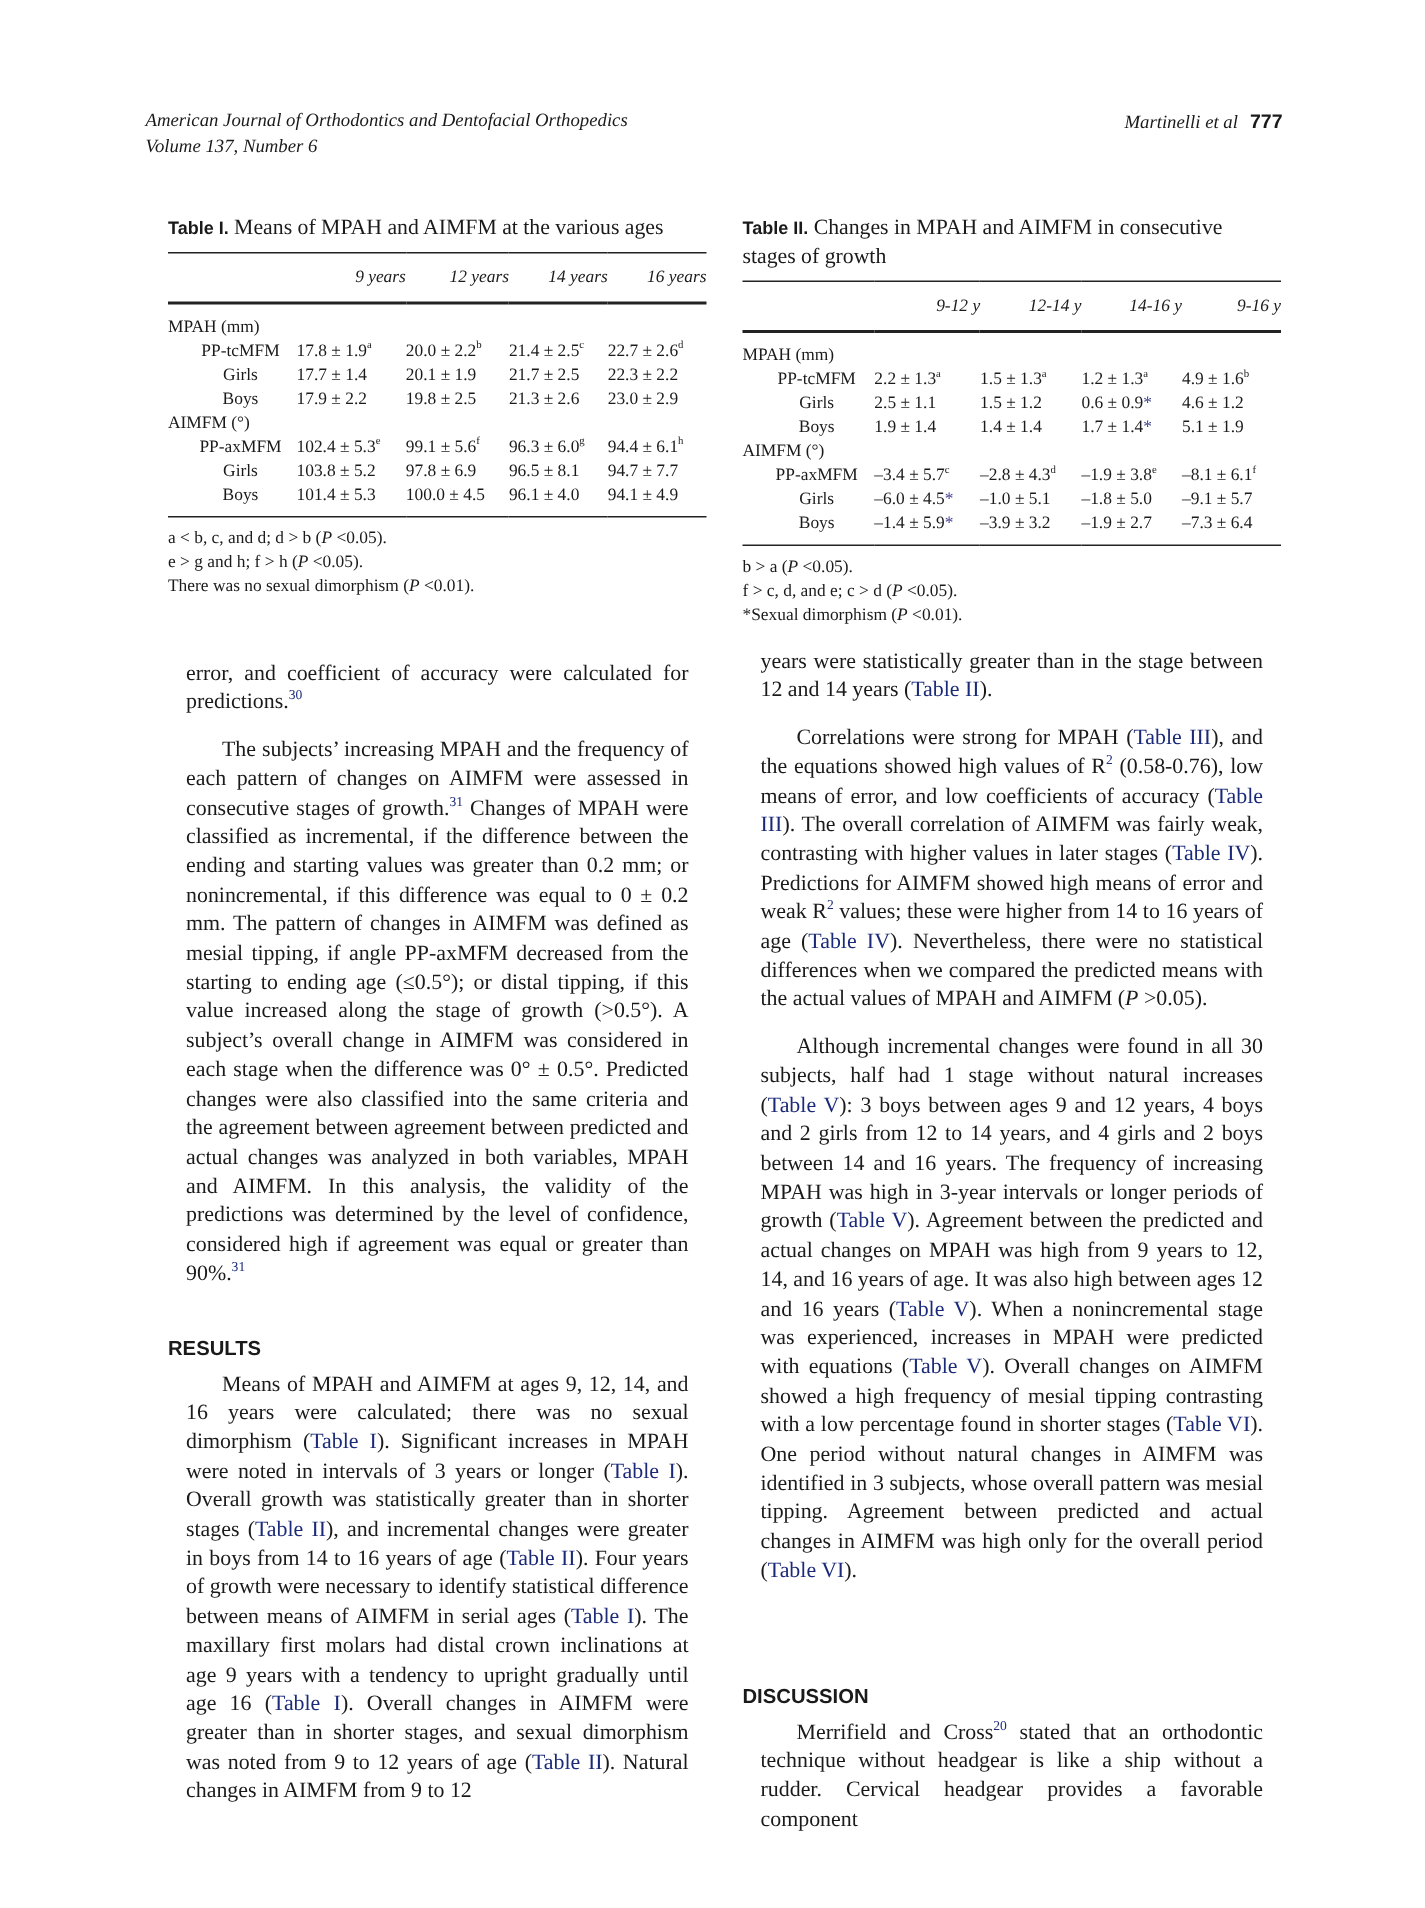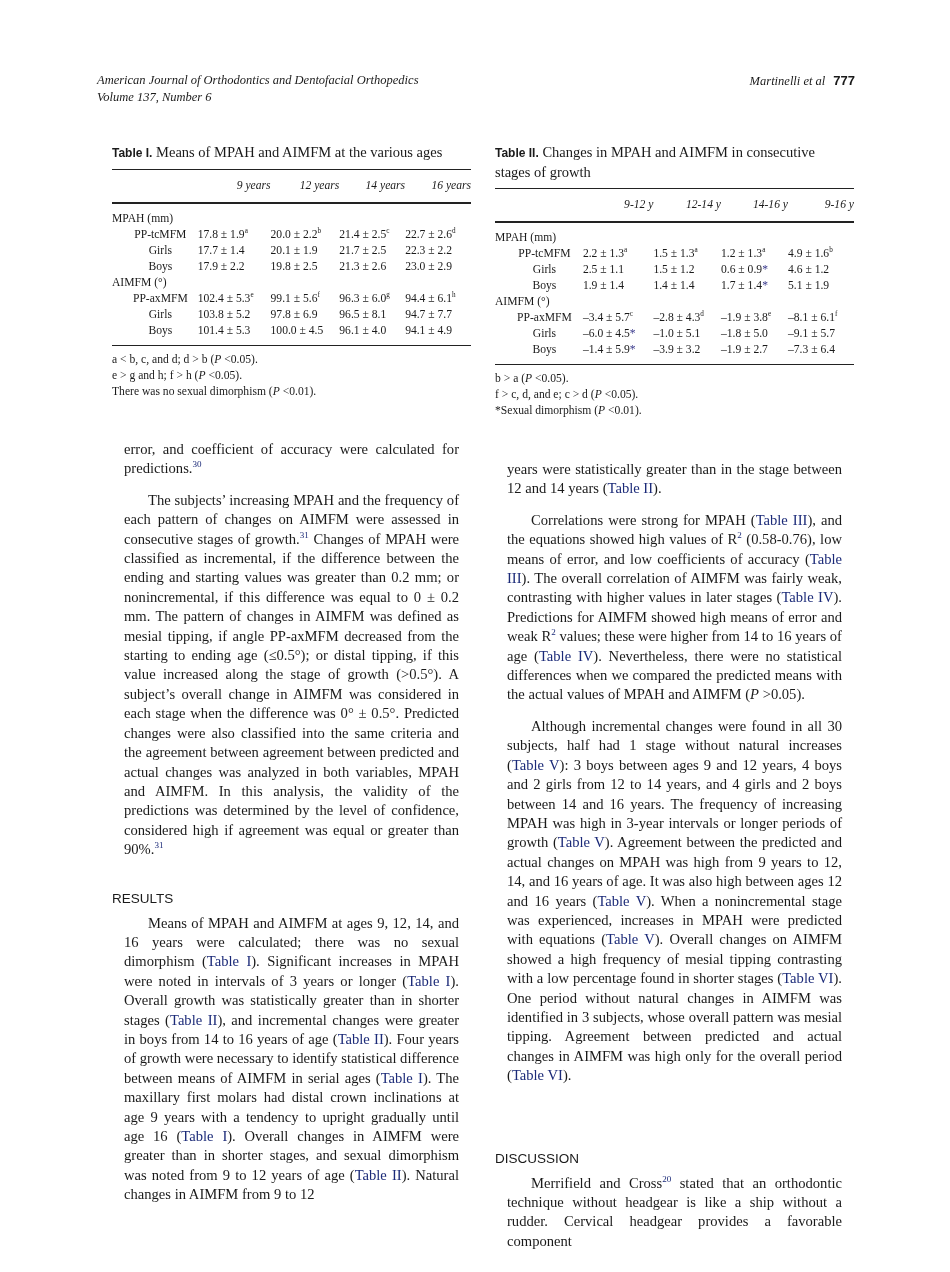--- a/index.html
+++ b/index.html
@@ -24,21 +24,21 @@
   tbody tr:last-child td { padding-bottom: 6px; border-bottom: 1.5px solid #222; }
   td.indent { padding-left: 11px; text-align: center; }
   td.group { padding-left: 0; }
   sup { font-size: 0.62em; line-height: 0; vertical-align: super; }
   .star { color: #3a3a8c; }
   .notes { font-size: 11.6px; line-height: 16px; margin-top: 6px; }
   .notes div { margin: 0; }
   p.body { font-size: 14.6px; line-height: 19.4px; margin: 12px; text-align: justify; }
   p.body.ind { text-indent: 24px; }
   .link { color: #1b2a78; }
-  .heading { font-family: "Liberation Sans", sans-serif; font-weight: normal; font-size: 13.5px;
+  .heading { font-family: "Liberation Sans", sans-serif; font-weight: bold; font-size: 13.5px;
              margin: 0; }
 </style>
 </head>
 <body>
 
 <div class="running-head">
   <div>American Journal of Orthodontics and Dentofacial Orthopedics</div>
   <div>Volume 137, Number 6</div>
   <div class="right">
     <span>Martinelli et al</span><span class="page-num">777</span>
@@ -191,19 +191,19 @@
     </div>
 </div>
 
 <div class="col left" style="top:428px;">
   <p class="body">error, and coefficient of accuracy were calculated for predictions.<sup class="link">30</sup></p>
   <p class="body ind">The subjects’ increasing MPAH and the frequency of each pattern of changes on AIMFM were assessed in consecutive stages of growth.<sup class="link">31</sup> Changes of MPAH were classified as incremental, if the difference between the ending and starting values was greater than 0.2 mm; or nonincremental, if this difference was equal to 0 ± 0.2 mm. The pattern of changes in AIMFM was defined as mesial tipping, if angle PP-axMFM decreased from the starting to ending age (≤0.5°); or distal tipping, if this value increased along the stage of growth (&gt;0.5°). A subject’s overall change in AIMFM was considered in each stage when the difference was 0° ± 0.5°. Predicted changes were also classified into the same criteria and the agreement between agreement between predicted and actual changes was analyzed in both variables, MPAH and AIMFM. In this analysis, the validity of the predictions was determined by the level of confidence, considered high if agreement was equal or greater than 90%.<sup class="link">31</sup></p>
   <h3 class="heading" style="margin-top:31px;">RESULTS</h3>
   <p class="body ind" style="margin-top:8px;">Means of MPAH and AIMFM at ages 9, 12, 14, and 16 years were calculated; there was no sexual dimorphism (<span class="link">Table I</span>). Significant increases in MPAH were noted in intervals of 3 years or longer (<span class="link">Table I</span>). Overall growth was statistically greater than in shorter stages (<span class="link">Table II</span>), and incremental changes were greater in boys from 14 to 16 years of age (<span class="link">Table II</span>). Four years of growth were necessary to identify statistical difference between means of AIMFM in serial ages (<span class="link">Table I</span>). The maxillary first molars had distal crown inclinations at age 9 years with a tendency to upright gradually until age 16 (<span class="link">Table I</span>). Overall changes in AIMFM were greater than in shorter stages, and sexual dimorphism was noted from 9 to 12 years of age (<span class="link">Table II</span>). Natural changes in AIMFM from 9 to 12</p>
 </div>
 
-<div class="col right" style="top:448px;">
+<div class="col right" style="top:420px;">
   <p class="body">years were statistically greater than in the stage between 12 and 14 years (<span class="link">Table II</span>).</p>
   <p class="body ind">Correlations were strong for MPAH (<span class="link">Table III</span>), and the equations showed high values of R<sup class="link">2</sup> (0.58-0.76), low means of error, and low coefficients of accuracy (<span class="link">Table III</span>). The overall correlation of AIMFM was fairly weak, contrasting with higher values in later stages (<span class="link">Table IV</span>). Predictions for AIMFM showed high means of error and weak R<sup class="link">2</sup> values; these were higher from 14 to 16 years of age (<span class="link">Table IV</span>). Nevertheless, there were no statistical differences when we compared the predicted means with the actual values of MPAH and AIMFM (<i>P</i> &gt;0.05).</p>
   <p class="body ind">Although incremental changes were found in all 30 subjects, half had 1 stage without natural increases (<span class="link">Table V</span>): 3 boys between ages 9 and 12 years, 4 boys and 2 girls from 12 to 14 years, and 4 girls and 2 boys between 14 and 16 years. The frequency of increasing MPAH was high in 3-year intervals or longer periods of growth (<span class="link">Table V</span>). Agreement between the predicted and actual changes on MPAH was high from 9 years to 12, 14, and 16 years of age. It was also high between ages 12 and 16 years (<span class="link">Table V</span>). When a nonincremental stage was experienced, increases in MPAH were predicted with equations (<span class="link">Table V</span>). Overall changes on AIMFM showed a high frequency of mesial tipping contrasting with a low percentage found in shorter stages (<span class="link">Table VI</span>). One period without natural changes in AIMFM was identified in 3 subjects, whose overall pattern was mesial tipping. Agreement between predicted and actual changes in AIMFM was high only for the overall period (<span class="link">Table VI</span>).</p>
   <h3 class="heading" style="margin-top:65px;">DISCUSSION</h3>
   <p class="body ind" style="margin-top:8px;">Merrifield and Cross<sup class="link">20</sup> stated that an orthodontic technique without headgear is like a ship without a rudder. Cervical headgear provides a favorable component</p>
 </div>
 
 </body></html>

